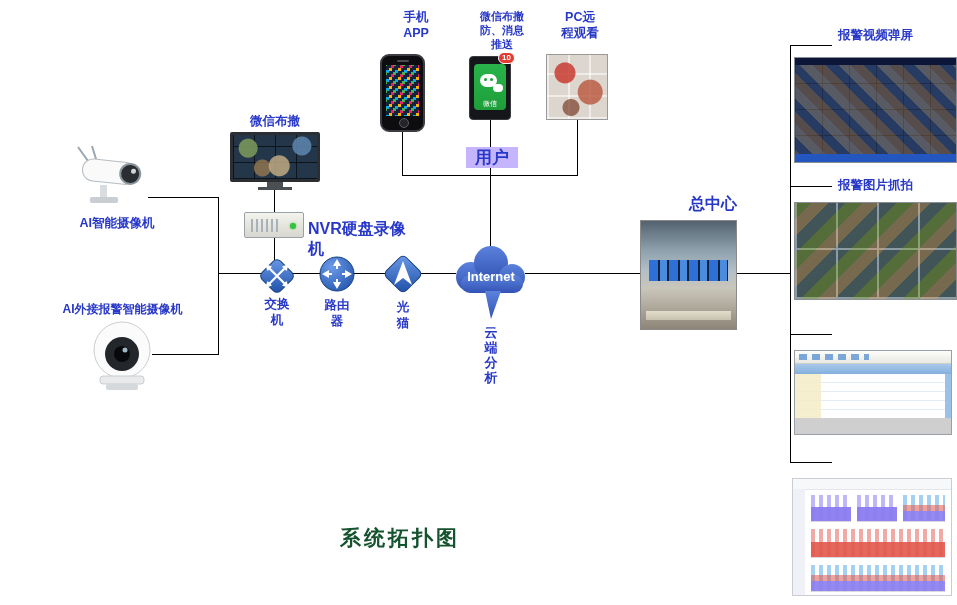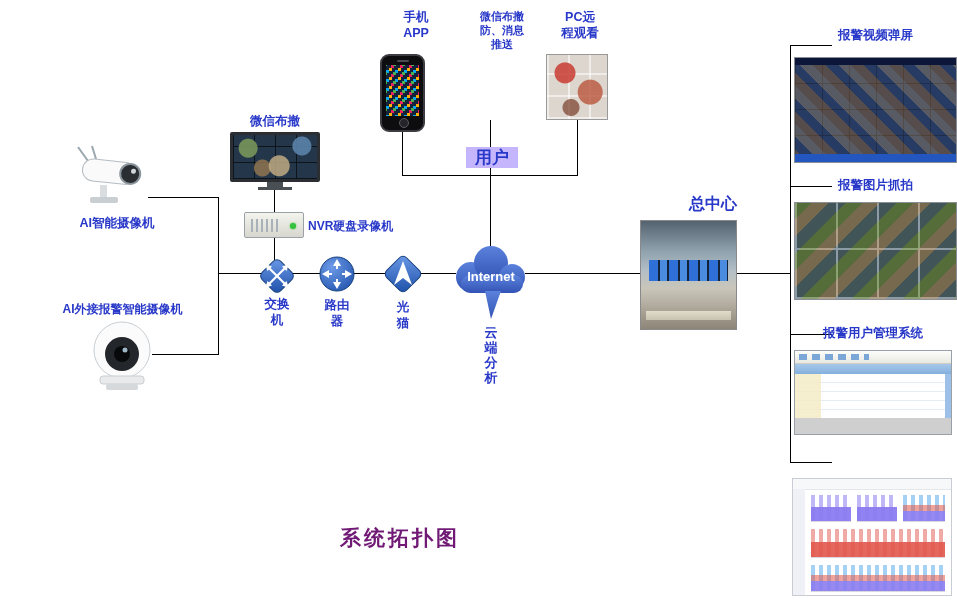--- a/index.html
+++ b/index.html
@@ -6,21 +6,21 @@
   .stage{position:relative;width:957px;height:605px;background:#fff;overflow:hidden;
          font-family:"Liberation Sans",sans-serif;}
   .abs{position:absolute;box-sizing:border-box;}
   .h-line{position:absolute;height:1px;background:#000;}
   .v-line{position:absolute;width:1px;background:#000;}
   .lbl{position:absolute;color:var(--label_blue,#2838c8);font-weight:bold;
        white-space:pre-line;text-align:center;line-height:1.25;}
   .lbl-sm{font-size:12.5px;}
   .lbl-xs{font-size:11px;}
   .lbl-lg{font-size:17px;}
-  .title{position:absolute;color:#701a75;font-family:"Liberation Serif","DejaVu Serif",serif;
+  .title{position:absolute;color:#14532d;font-family:"Liberation Serif","DejaVu Serif",serif;
          font-weight:bold;font-size:21px;letter-spacing:3px;text-align:center;}
 
   
   .monitor{border:3px solid #2b2f33;background:#24364a;border-radius:2px;
     background-image:
       radial-gradient(circle at 18% 30%, rgba(120,150,90,.9) 0 9px, transparent 10px),
       radial-gradient(circle at 55% 70%, rgba(190,170,130,.85) 0 10px, transparent 11px),
       radial-gradient(circle at 82% 25%, rgba(90,130,170,.9) 0 9px, transparent 10px),
       radial-gradient(circle at 35% 75%, rgba(150,120,80,.8) 0 8px, transparent 9px),
       repeating-linear-gradient(0deg, rgba(10,14,20,.85) 0 1px, transparent 1px 16px),
@@ -165,21 +165,21 @@
     </svg>
   </div>
   <div class="lbl" style="left:55px;top:302px;width:135px;font-size:12px;">AI外接报警智能摄像机</div>
 
   <div class="lbl lbl-sm" style="left:230px;top:114px;width:90px;">微信布撤</div>
   <div class="abs monitor" style="left:230px;top:132px;width:90px;height:50px;"></div>
   <div class="abs mon-stand" style="left:267px;top:182px;width:16px;height:5px;"></div>
   <div class="abs mon-stand" style="left:258px;top:187px;width:34px;height:3px;"></div>
 
   <div class="abs nvr" style="left:244px;top:212px;width:60px;height:26px;"></div>
-  <div class="lbl" style="left:308px;top:219px;width:110px;font-size:12px;text-align:left;">NVR硬盘录像机</div>
+  <div class="lbl" style="left:308px;top:219px;width:110px;font-size:16px;text-align:left;">NVR硬盘录像机</div>
 
   <div class="abs" style="left:257px;top:256px;width:40px;height:40px;">
     <svg width="40" height="40" viewBox="0 0 40 40">
       <defs>
           <linearGradient id="gswitch" x1="0" y1="0" x2="1" y2="1">
         <stop offset="0" stop-color="#6d9ae8"></stop>
             <stop offset="1" stop-color="#1c4fa8"></stop>
       </linearGradient>
         </defs>
       <rect x="7" y="7" width="26" height="26" rx="5" transform="rotate(45 20 20)" fill="url(#gswitch)" stroke="#16407e"></rect>
@@ -258,37 +258,44 @@
 APP</div>
   <div class="abs phone" style="left:380px;top:54px;width:45px;height:78px;">
     <div class="ph-spk"></div>
     <div class="ph-screen"></div>
     <div class="ph-home"></div>
   </div>
 
   <div class="lbl lbl-xs" style="left:474px;top:10px;width:56px;">微信布撤
 防、消息
 推送</div>
+  <div class="abs wechat" style="left:469px;top:56px;width:42px;height:64px;">
+    <div class="wx-screen">
+      <div class="wx-b1"></div>
+      <div class="wx-b2"></div>
+      <div class="wx-name">微信</div>
+    </div>
+    <div class="wx-badge">10</div>
+  </div>
 
   <div class="lbl lbl-sm" style="left:556px;top:10px;width:48px;">PC远
 程观看</div>
   <div class="abs pc-shot" style="left:546px;top:54px;width:62px;height:66px;"></div>
 
   <div class="lbl lbl-lg userlabel" style="left:466px;top:147px;width:48px;">用户</div>
 
   <div class="lbl" style="left:640px;top:194px;width:97px;font-size:16px;text-align:right;">总中心</div>
   <div class="abs center-photo" style="left:640px;top:220px;width:97px;height:110px;"></div>
 
   <div class="lbl lbl-sm" style="left:794px;top:20px;width:163px;margin-top:8px;">报警视频弹屏</div>
   <div class="panel videowall" style="left:794px;top:57px;width:163px;height:106px;"></div>
 
   <div class="lbl lbl-sm" style="left:794px;top:178px;width:163px;">报警图片抓拍</div>
   <div class="panel snapshots" style="left:794px;top:202px;width:163px;height:98px;"></div>
 
-  <div class="lbl lbl-sm" style="left:794px;top:326px;width:158px;">报警用户管理系统</div>
   <div class="panel usertable" style="left:794px;top:350px;width:158px;height:85px;">
     <div class="tbl-toolbar"></div>
     <div class="tbl-header"></div>
     <div class="tbl-rows"></div>
     <div class="tbl-scroll"></div>
     <div class="tbl-footer"></div>
   </div>
 
   <div class="panel dashboard" style="left:792px;top:478px;width:160px;height:118px;">
     <div class="dash-head"></div>

